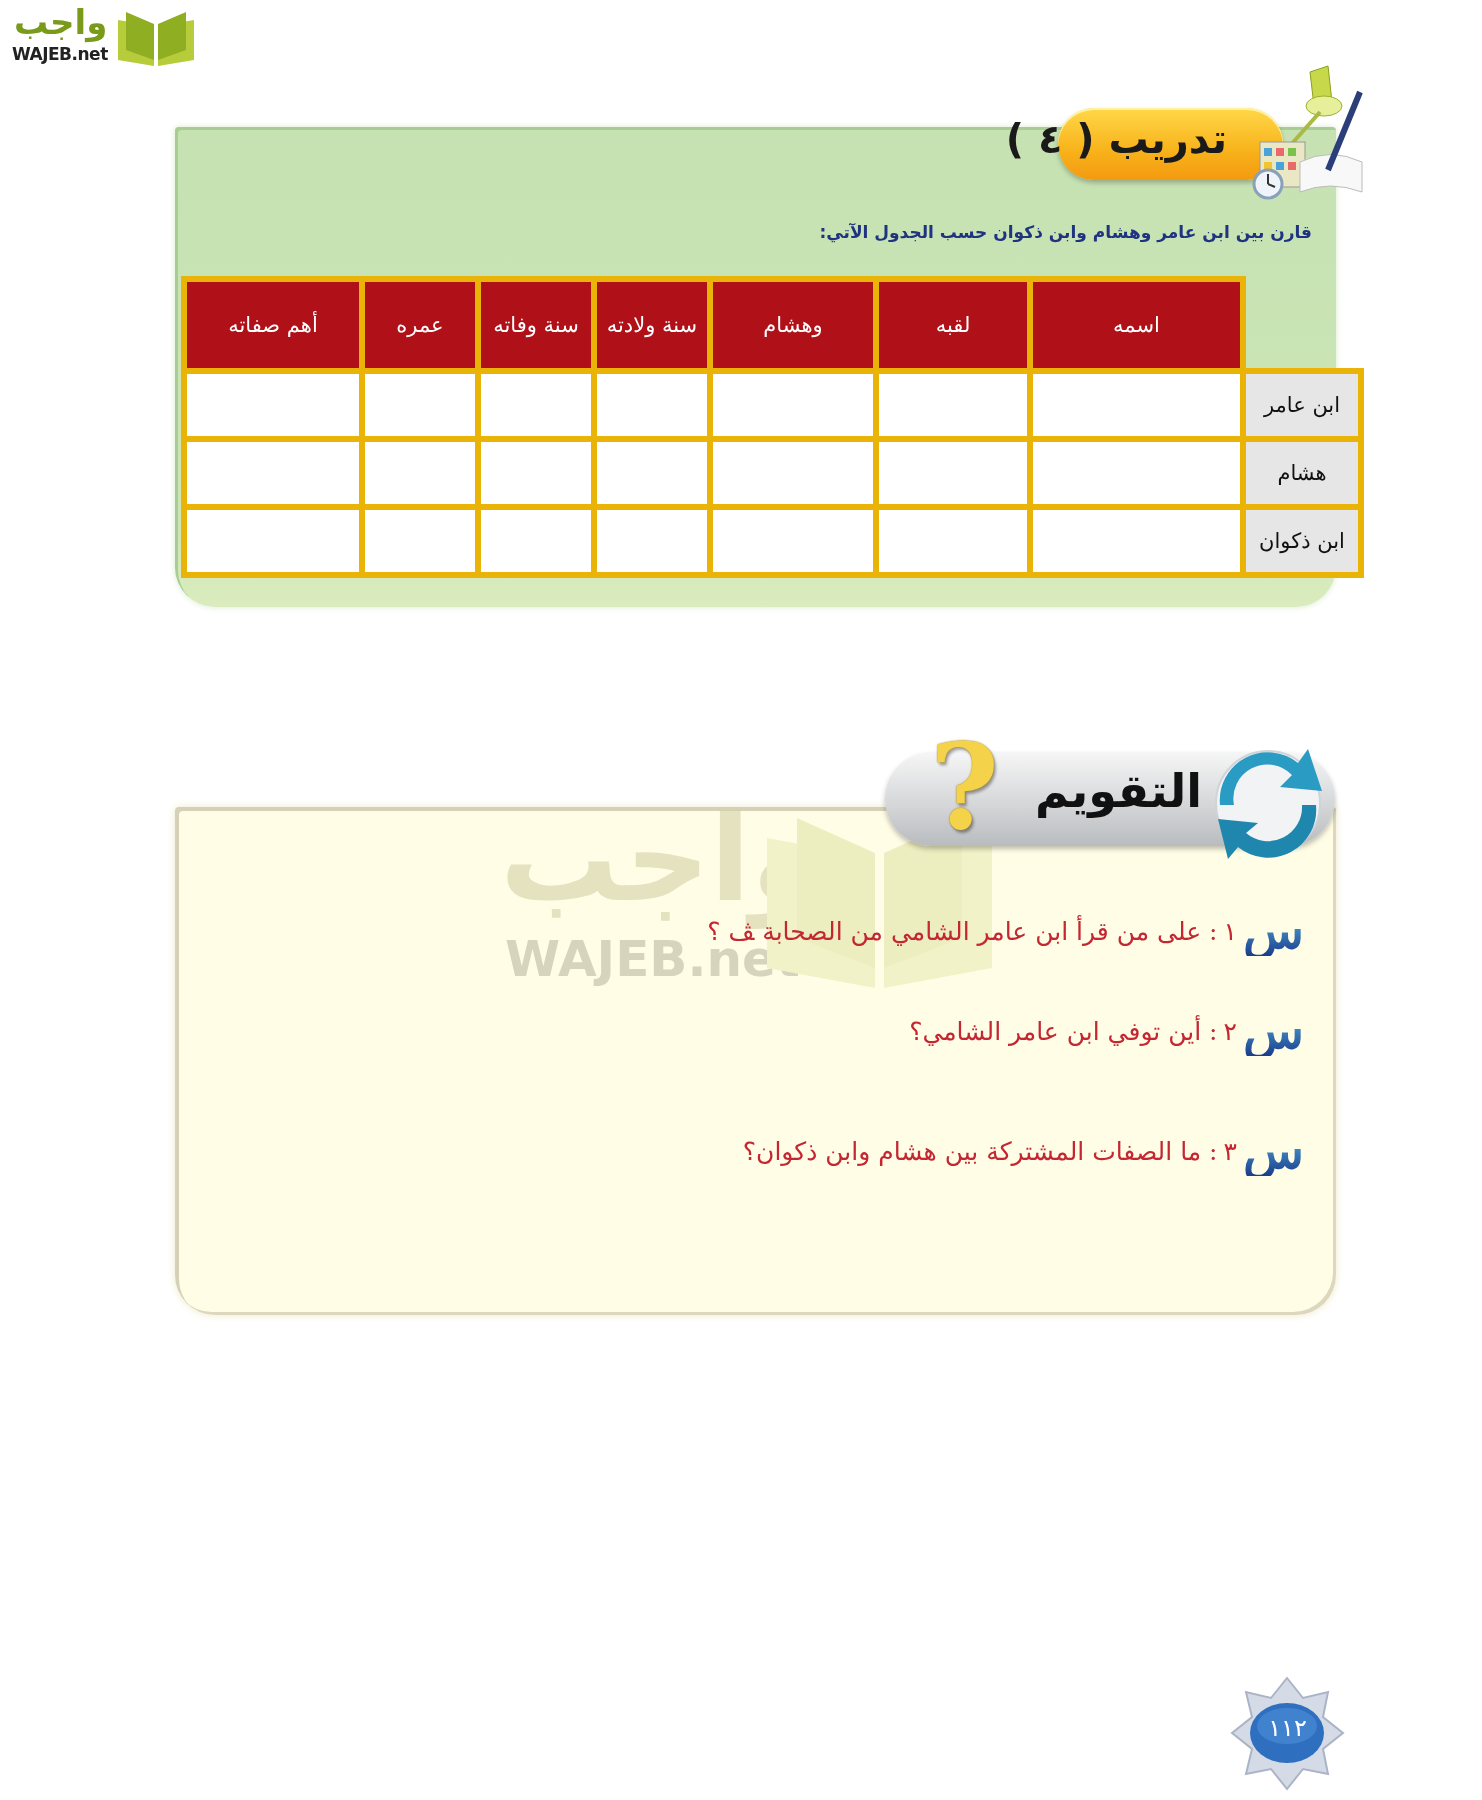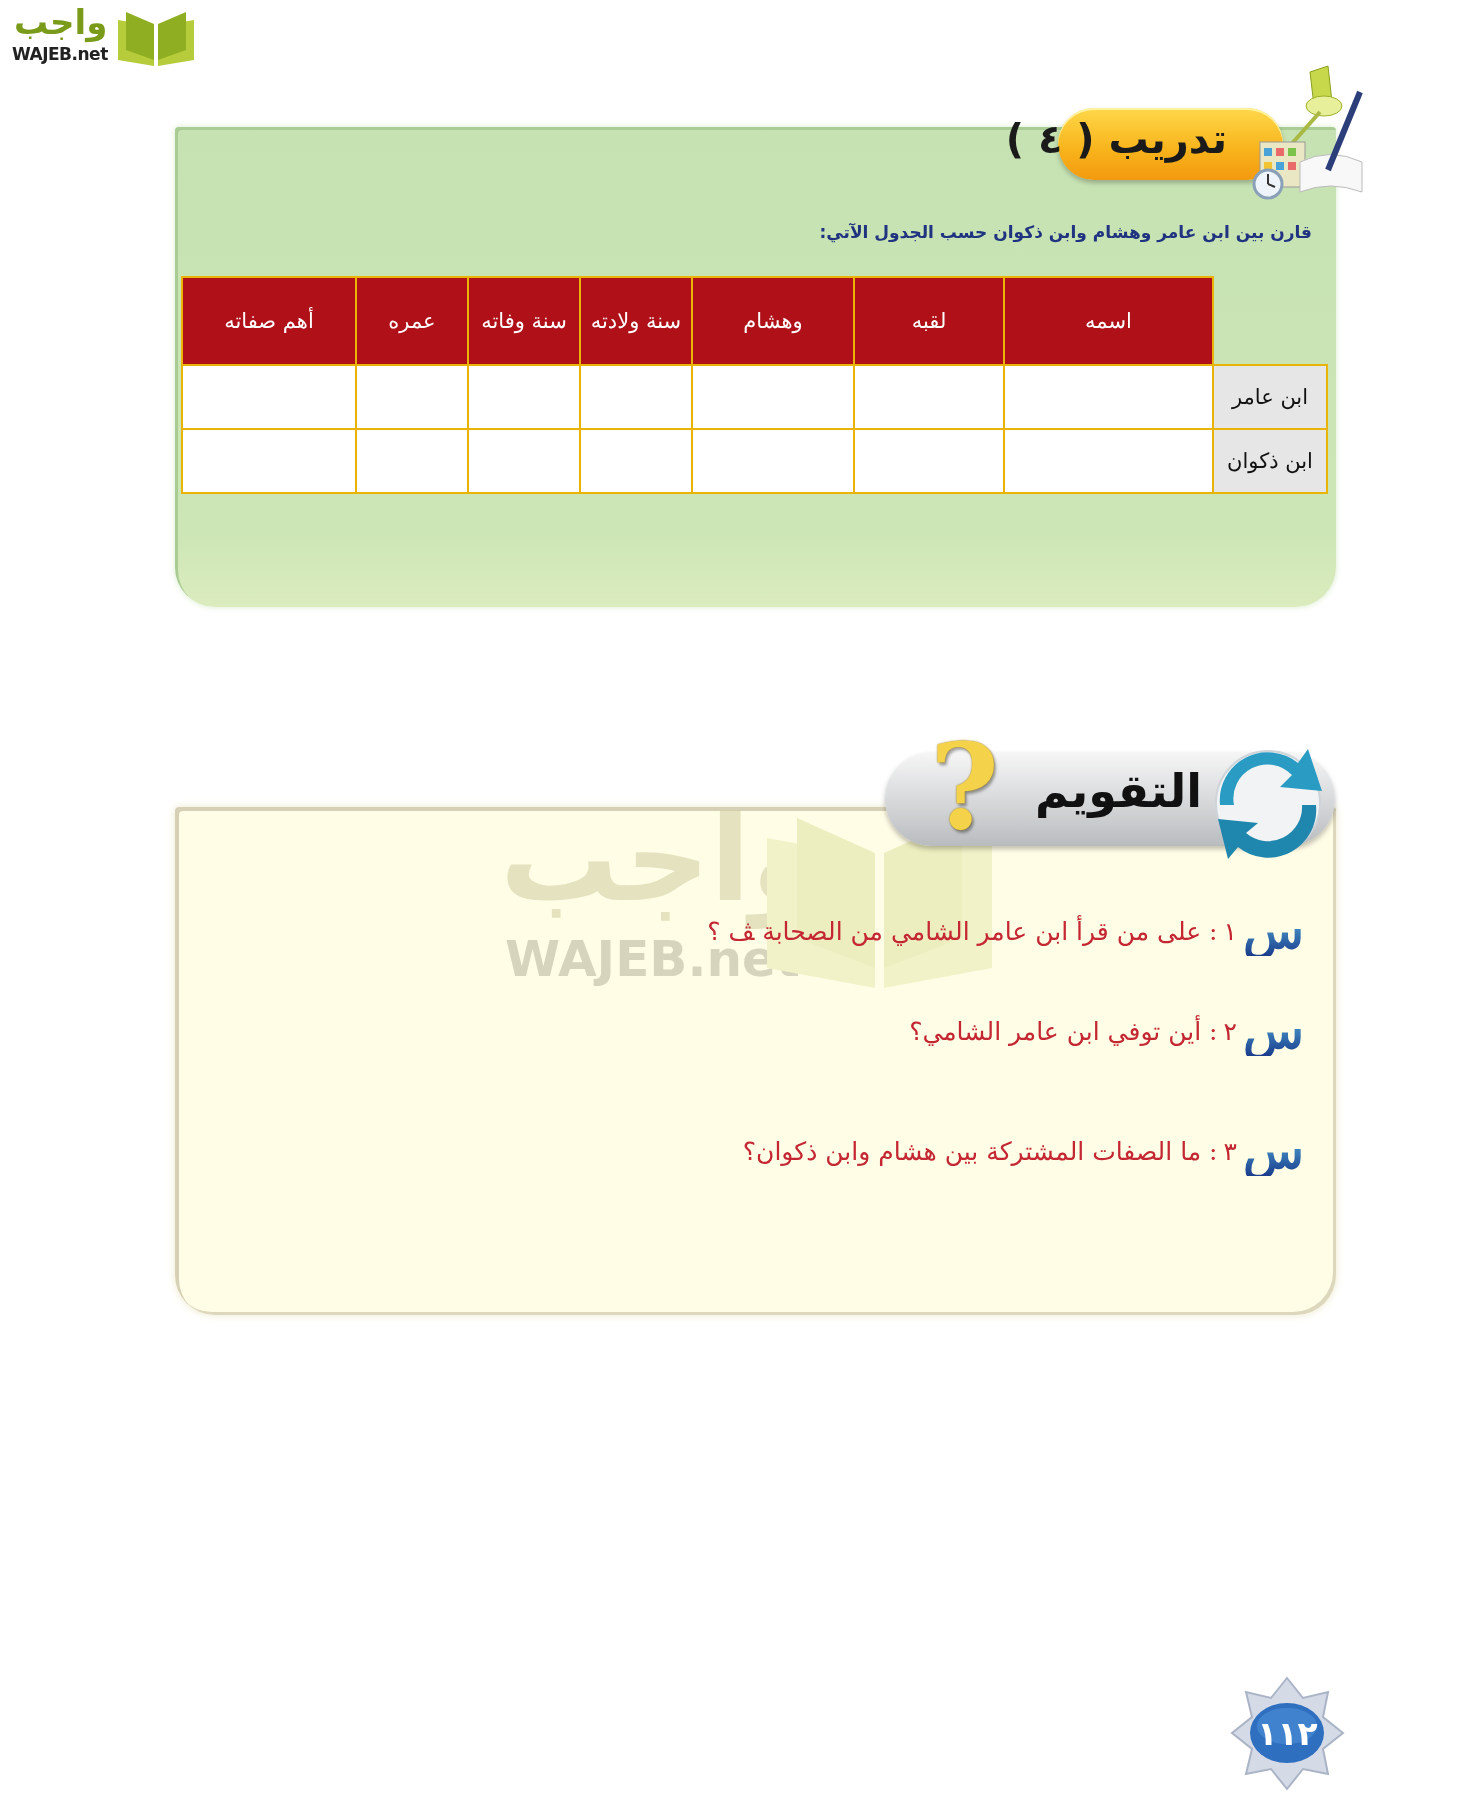--- a/index.html
+++ b/index.html
@@ -11,41 +11,41 @@
   .logo-en{position:absolute;left:2px;top:38px;font-size:17px;font-weight:bold;color:#222;letter-spacing:-0.5px;}
   .logo-en small{font-size:17px;}
   .logo-book{position:absolute;left:106px;top:4px;width:80px;height:58px;}
   
   .green-panel{left:175px;top:127px;width:1161px;height:480px;background:linear-gradient(#c6e2b2,#cde6b6 85%,#dbecbe);border-radius:4px 4px 40px 40px;box-shadow:inset 3px 3px 0 #a8cc94, 0 0 6px #d9ebcc;}
   .tadreeb-pill{left:1058px;top:108px;width:225px;height:72px;border-radius:36px;background:linear-gradient(#ffd84a,#f8b21a 60%,#f39a10);box-shadow:0 3px 5px rgba(0,0,0,0.25), inset 0 2px 0 #fff3a0;}
   .tadreeb-text{position:absolute;right:56px;top:8px;font-size:40px;font-weight:bold;color:#1a1a1a;direction:rtl;white-space:nowrap;margin-left:32px;}
   .tadreeb-art{left:1250px;top:62px;width:115px;height:140px;}
   .instruction{right:170px;top:222px;font-size:17px;font-weight:bold;color:#1f3380;direction:rtl;white-space:nowrap;}
   table.cmp{position:absolute;left:181px;top:276px;border-collapse:collapse;direction:rtl;}
-  table.cmp th,table.cmp td{border:2px solid #eab308;text-align:center;font-family:"DejaVu Serif",serif;}
+  table.cmp th,table.cmp td{border:6px solid #eab308;text-align:center;font-family:"DejaVu Serif",serif;}
   table.cmp th{background:#b01018;color:#fff;font-weight:normal;font-size:21px;height:86px;padding:0;}
   table.cmp th.blank{background:transparent;border:none;}
   table.cmp td{background:#fff;height:60px;margin-top:32px;}
   table.cmp td.rowhead{background:#e6e6e6;font-size:21px;color:#111;width:110px;}
   
   .beige-panel{left:175px;top:807px;width:1161px;height:508px;background:#fffde6;border-radius:4px 4px 40px 40px;box-shadow:inset 4px 4px 0 #d6d1b6, 0 0 8px #eeeacc, inset -3px -3px 0 #ddd8bd;}
   .taqweem-pill{left:885px;top:752px;width:450px;height:94px;border-radius:48px;background:linear-gradient(#f6f6f6,#d2d4d6 60%,#b9bcbf);box-shadow:0 3px 5px rgba(0,0,0,0.25);}
   .taqweem-text{position:absolute;left:150px;top:12px;font-size:46px;font-weight:bold;color:#111;direction:rtl;text-align:center;}
   .qmark{left:930px;top:728px;font-size:118px;font-weight:bold;color:#f4d24a;text-shadow:0 0 2px #9b7a10,2px 3px 3px rgba(0,0,0,0.35);line-height:1;font-family:"DejaVu Serif",serif;}
   .arrow-icon{left:1198px;top:735px;width:140px;height:130px;}
   .watermark{left:495px;top:818px;width:500px;height:180px;opacity:0.55;}
   .wm-ar{position:absolute;left:5px;top:-28px;font-size:118px;font-weight:bold;color:#cfcda0;direction:rtl;}
   .wm-en{position:absolute;left:10px;top:112px;font-size:50px;font-weight:bold;color:#b6b49a;}
   .wm-book{position:absolute;left:272px;top:0;width:225px;height:170px;}
   .question{right:178px;font-size:25px;color:#c42632;direction:rtl;white-space:nowrap;display:flex;align-items:center;font-family:"DejaVu Serif",serif;}
   .q-glyph{font-size:50px;font-weight:bold;color:#1b3f8e;background:linear-gradient(#5ec3e8,#1a3c8c);-webkit-background-clip:text;background-clip:text;color:transparent;margin-left:6px;line-height:1;}
   .q-num{margin-left:6px;}
   
   .page-badge{left:1230px;top:1676px;width:115px;height:115px;}
-  .page-num{position:absolute;left:0;top:38px;width:115px;text-align:center;font-size:33px;font-weight:bold;color:#fff;direction:rtl;}
+  .page-num{position:absolute;left:0;top:38px;width:115px;text-align:center;font-size:24px;font-weight:normal;color:#fff;direction:rtl;}
 </style>
 </head>
 <body>
 
 <div class="abs logo">
   <span class="logo-ar">واجب</span>
   <span class="logo-en"><span>WAJEB</span><small>.net</small></span>
   <svg class="logo-book" viewBox="0 0 80 58">
     <path d="M2 10 L38 16 L38 56 L2 50 Z" fill="#b7cc3a"></path>
     <path d="M78 10 L42 16 L42 56 L78 50 Z" fill="#b7cc3a"></path>
@@ -87,20 +87,30 @@
       <th style="width:160px">وهشام</th>
       <th style="width:110px;line-height:40px">سنة ولادته</th>
       <th style="width:110px">سنة وفاته</th>
       <th style="width:110px">عمره</th>
       <th style="width:172px">أهم صفاته</th>
     </tr>
   </thead>
   <tbody>
     <tr>
       <td class="rowhead">ابن عامر</td>
+      <td></td>
+      <td></td>
+      <td></td>
+      <td></td>
+      <td></td>
+      <td></td>
+      <td></td>
+    </tr>
+    <tr>
+      <td class="rowhead">هشام</td>
       <td></td>
       <td></td>
       <td></td>
       <td></td>
       <td></td>
       <td></td>
       <td></td>
     </tr>
     <tr>
       <td class="rowhead">ابن ذكوان</td>

